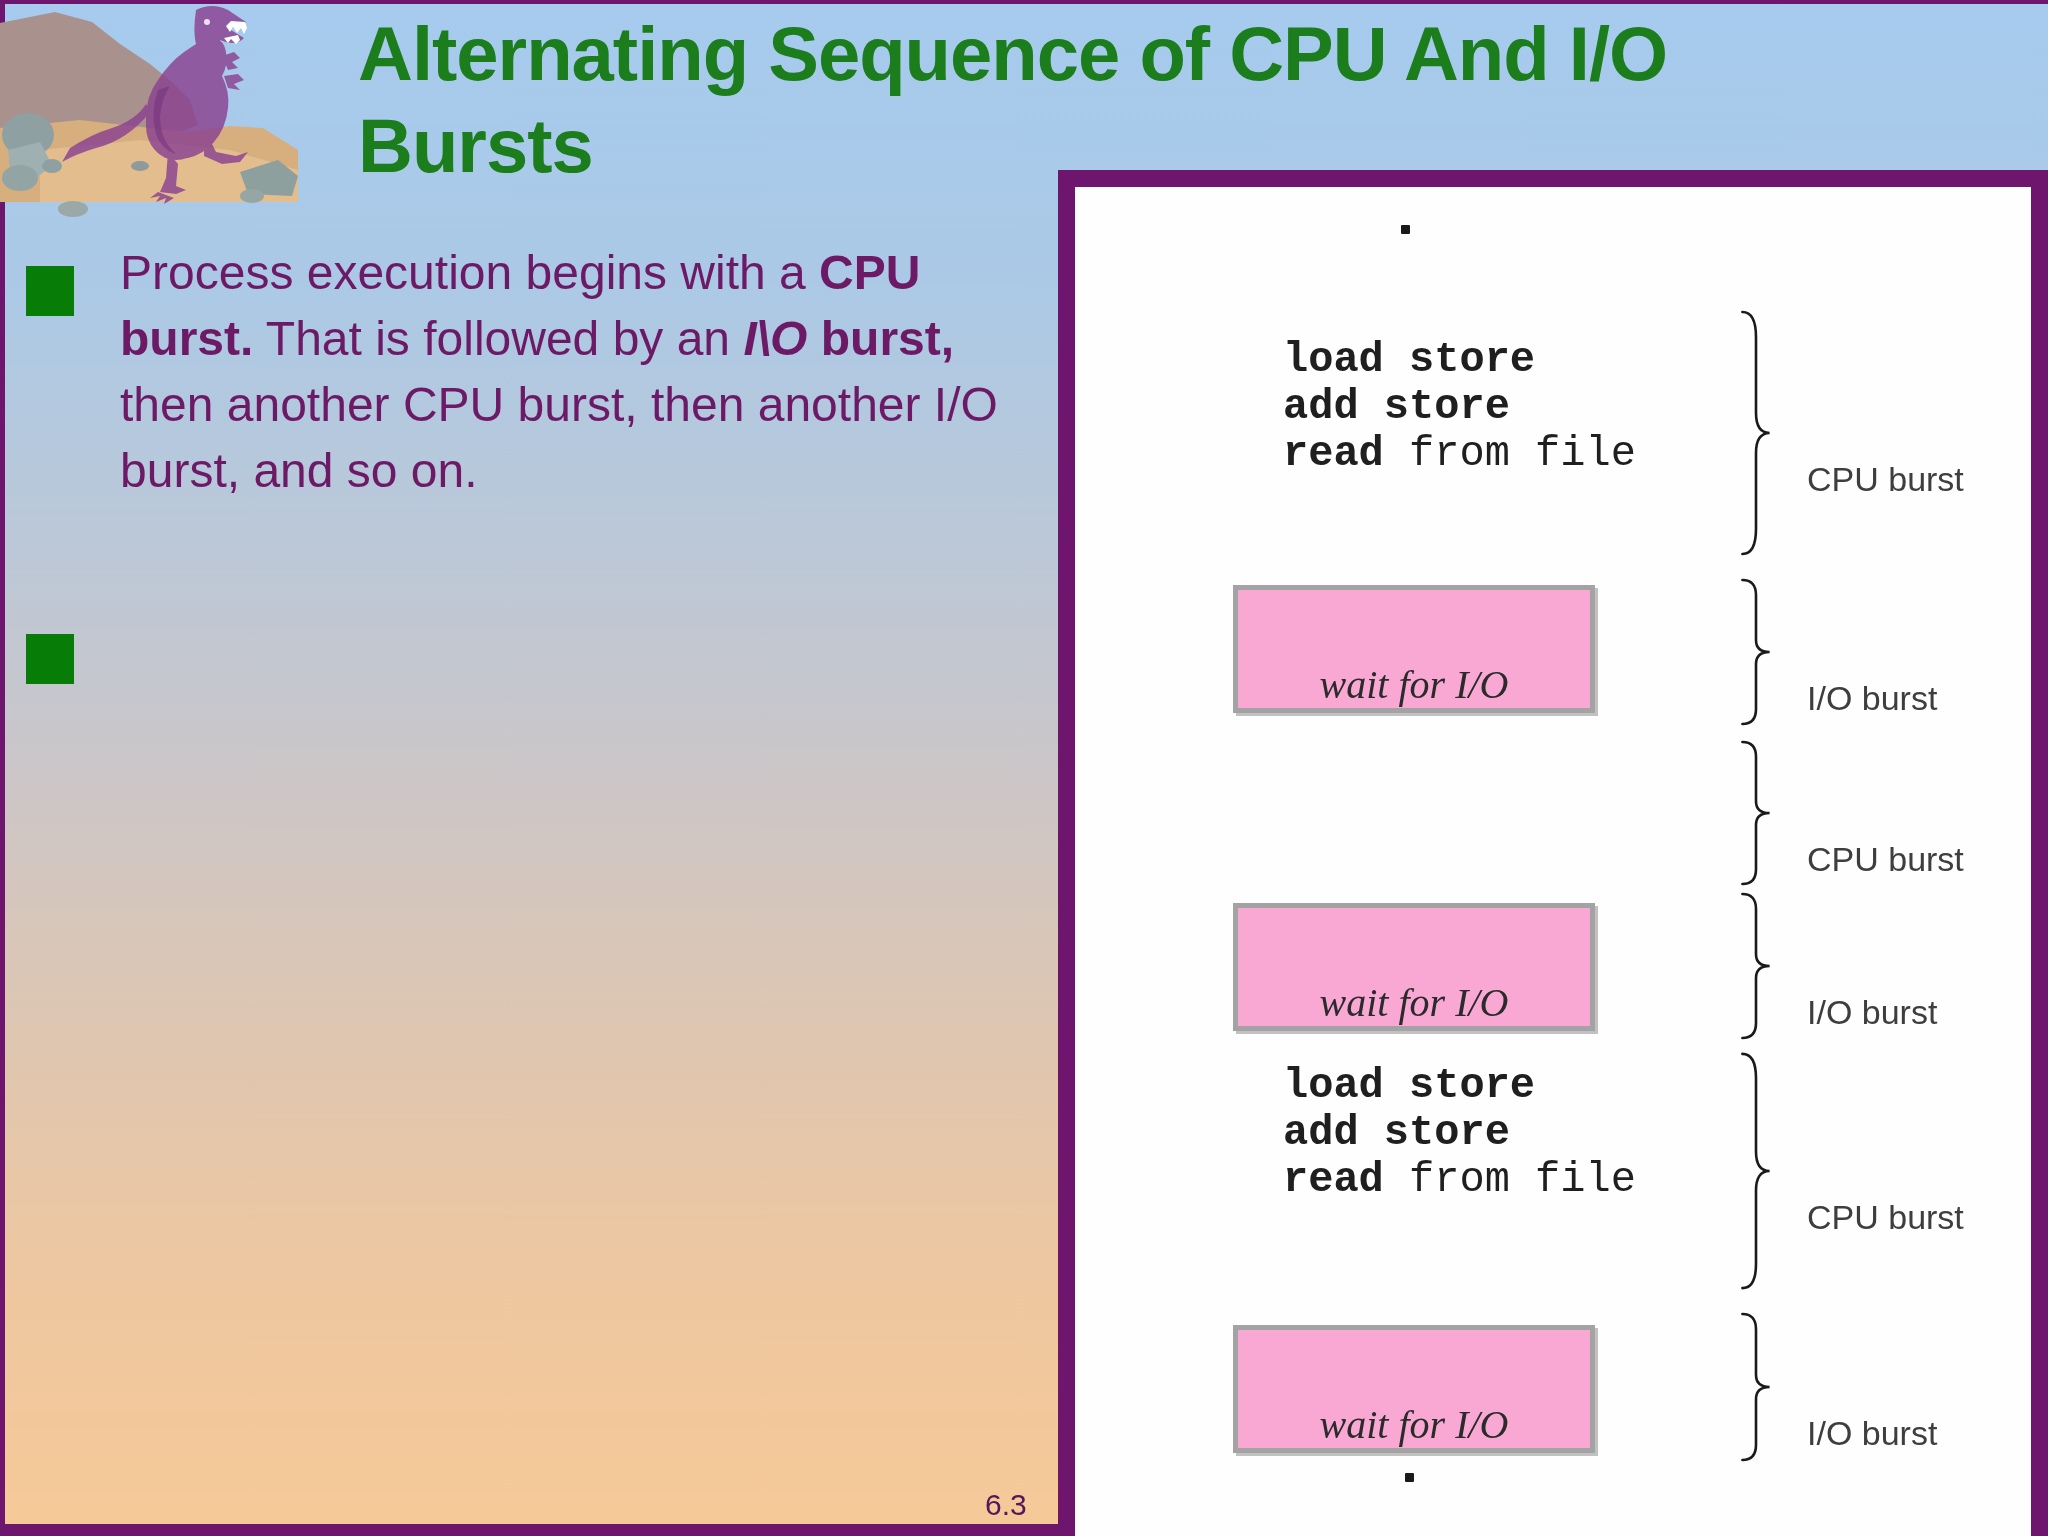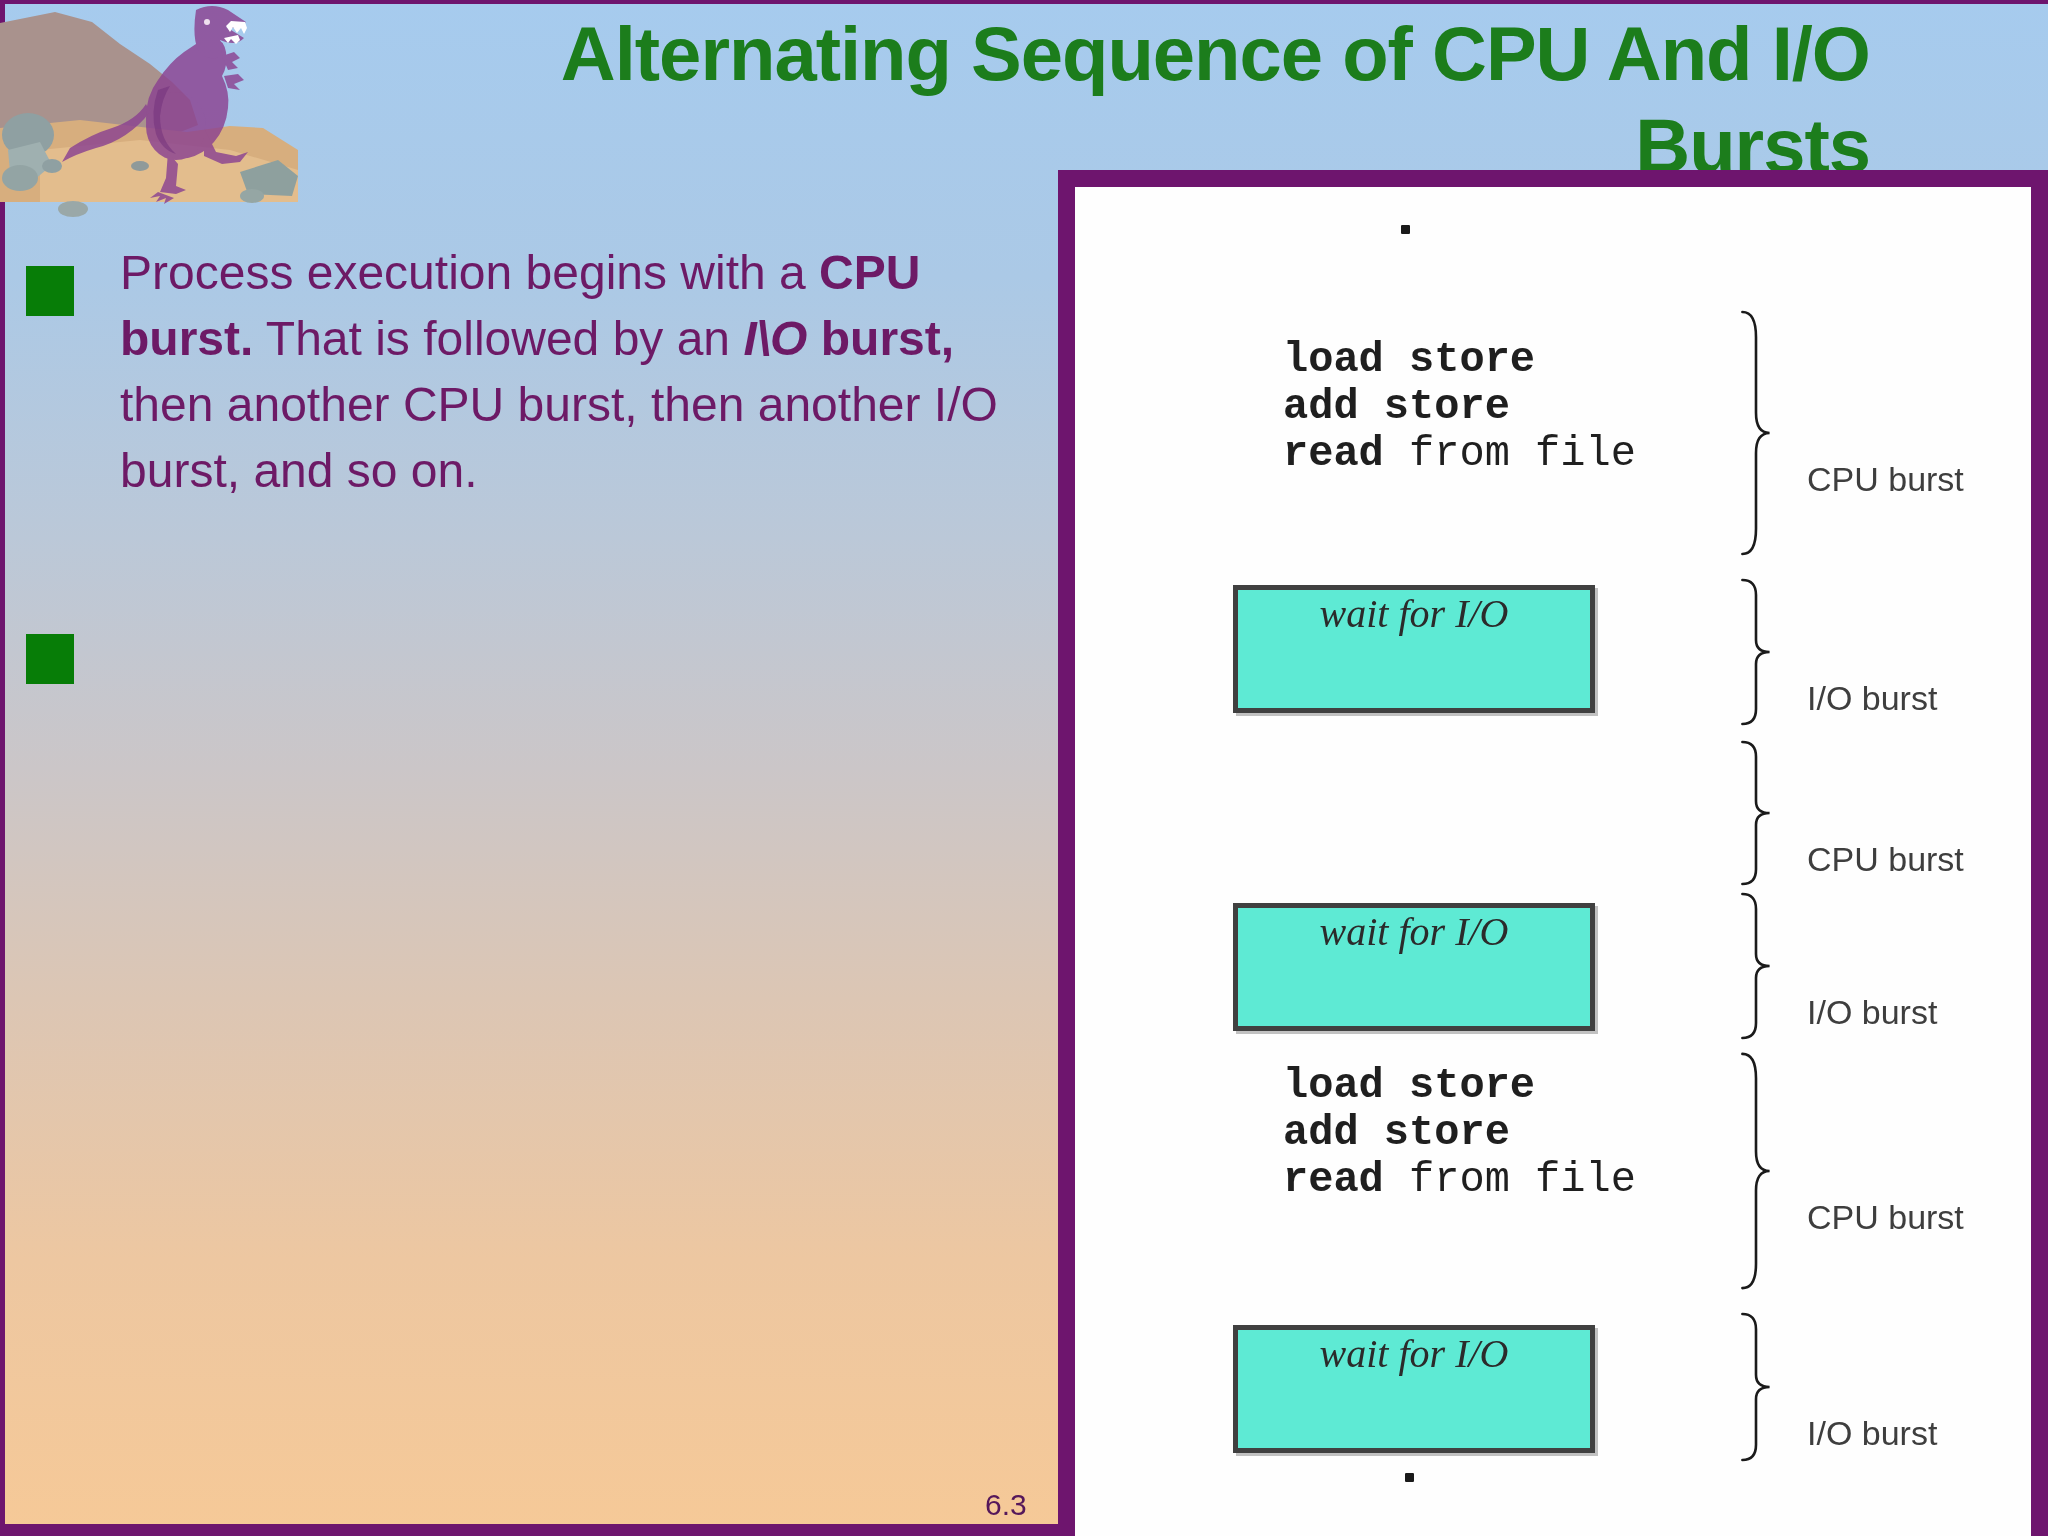--- a/index.html
+++ b/index.html
@@ -8,22 +8,22 @@
     font-family:"Liberation Sans",sans-serif;
     background:linear-gradient(180deg,#a6cbee 0%,#abc9e6 18%,#bbc8d8 35%,#cbc6c8 50%,#dcc6b4 65%,#edc7a1 82%,#f6c997 100%);
   }
   
   .edge-top{position:absolute;left:0;top:0;width:100%;height:4px;background:#6e156e;}
   .edge-left{position:absolute;left:0;top:0;width:5px;height:100%;background:#6e156e;}
   .edge-bottom{position:absolute;left:0;bottom:0;width:1080px;height:12px;background:#6e156e;}
 
   
   .title{
-    position:absolute;left:350px;top:8px;width:1520px;
-    text-align:right;color:#1c7d1c;font-weight:700;
+    position:absolute;left:358px;top:8px;width:1520px;
+    text-align:left;color:#1c7d1c;font-weight:700;
     font-size:76px;line-height:92px;letter-spacing:-1px;
   }
 
   
   .logo{position:absolute;left:0;top:0;width:298px;height:218px;}
 
   
   .bullet-block{position:absolute;left:120px;width:935px;color:#6d1a66;font-size:48px;line-height:66px;}
   .bullet-block .b{font-weight:700;}
   .bullet-block .bi{font-weight:700;font-style:italic;}
@@ -37,23 +37,23 @@
   .panel{
     position:absolute;left:1058px;top:170px;right:0;bottom:0;
     background:#fefefe;border:17px solid #6e156e;border-bottom:none;
   }
   .panel *{position:absolute;}
   .dots{display:flex;flex-direction:column;gap:27px;}
   .dots i{width:9px;height:9px;background:#1a1a1a;border-radius:2px;display:block;}
   .code{font-family:Liberation Mono, monospace;font-size:42px;line-height:47px;color:#1f1f1f;white-space:nowrap;position:absolute;}
   .code .kw{font-weight:700;}
   .waitbox{
-    left:158px;width:352px;height:118px;background:#5eead4;
-    border:5px solid #404040;box-shadow:3px 3px 0 rgba(120,120,120,.45);
-    display:flex;align-items:flex-start;justify-content:center;
+    left:158px;width:352px;height:118px;background:#f9a8d4;
+    border:5px solid #a3a3a3;box-shadow:3px 3px 0 rgba(120,120,120,.45);
+    display:flex;align-items:flex-end;justify-content:center;
   }
   .waitbox span{position:static;font-family:"Liberation Serif",serif;font-style:italic;font-size:40px;color:#2b2b2b;}
   .brace{left:664px;width:34px;}
   .brace path{stroke:#1a1a1a;stroke-width:2.6;fill:none;vector-effect:non-scaling-stroke;stroke-linecap:round;}
   .blabel{left:732px;font-size:34px;color:#3e3e3e;white-space:nowrap;margin-top:48px;}
 </style>
 </head>
 <body>
 
 <div id="slide">

